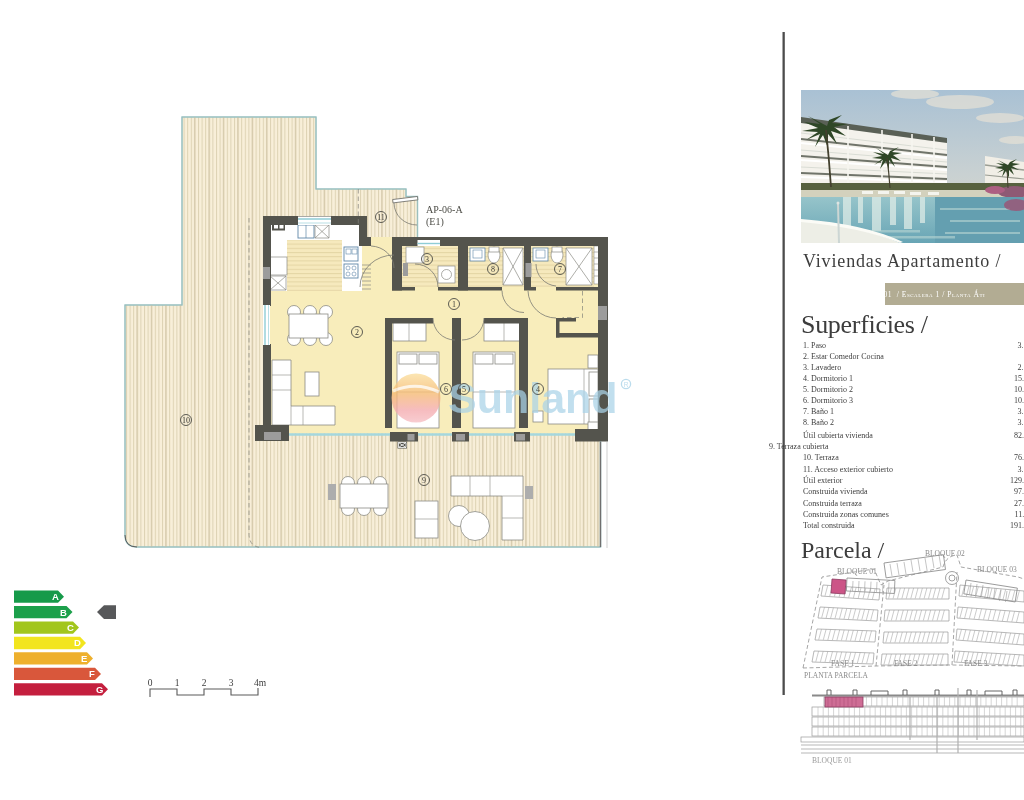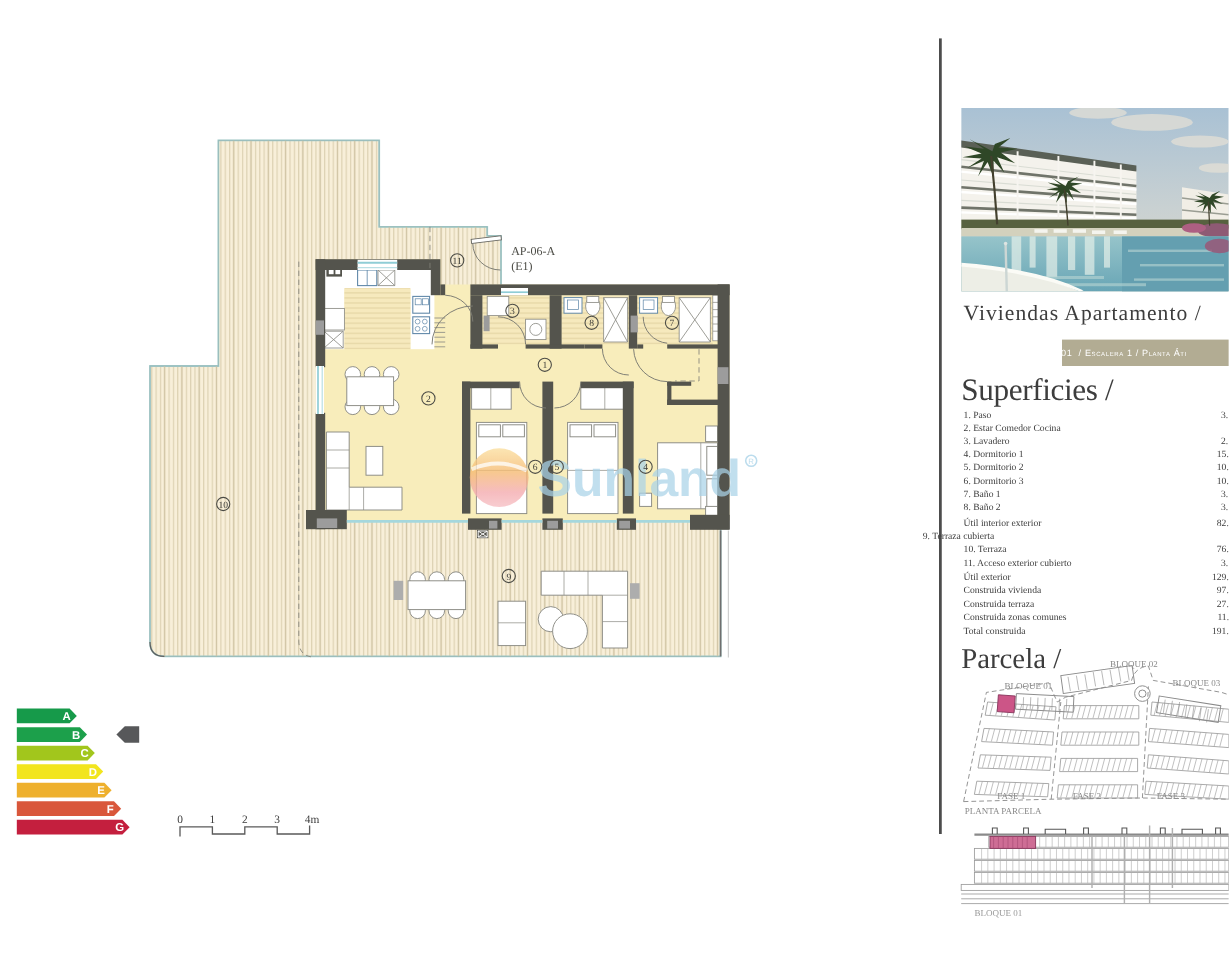--- a/index.html
+++ b/index.html
@@ -510,40 +510,40 @@
 <line x1="977" y1="690" x2="977" y2="740"></line>
 </g>
 <rect x="825" y="697" width="38" height="10" fill="#ce6d95" stroke="#8c3a60" stroke-width="0.8"></rect>
 <path d="M828,697 v10 m4,-10 v10 m4,-10 v10 m4,-10 v10 m4,-10 v10 m4,-10 v10 m4,-10 v10 m4,-10 v10" stroke="#a44a72" stroke-width="0.5"></path>
 <text x="812" y="763" font-family="Liberation Serif,serif" font-size="7.5" fill="#9a9a9a">BLOQUE 01</text>
 </g>
 </svg>
 
 <div class="abs" style="left:803px;top:251.5px;font-size:18px;line-height:19.5px;color:#3d3d3d;white-space:nowrap;letter-spacing:0.85px">Viviendas Apartamento /</div>
 <div class="abs" style="left:885px;top:283px;width:139px;height:22px;background:#b2ac93"></div>
-<div class="abs" style="left:856px;top:290px;font-size:7.6px;color:#fff;letter-spacing:0.5px;white-space:nowrap;font-variant:small-caps;font-family:Liberation Sans, sans-serif">Bloque 01&nbsp; / Escalera 1 / Planta Áti</div>
+<div class="abs" style="left:856px;top:290px;font-size:7.6px;color:#fff;letter-spacing:0.5px;white-space:nowrap;font-variant:small-caps;font-family:Liberation Serif, serif">Bloque 01&nbsp; / Escalera 1 / Planta Áti</div>
 <div class="abs" style="left:801px;top:314px;font-size:26px;line-height:22px;color:#3d3d3d;white-space:nowrap;letter-spacing:-0.3px">Superficies /</div>
 <div class="abs" style="left:801px;top:539.5px;font-size:24px;line-height:21.8px;color:#3d3d3d;white-space:nowrap">Parcela /</div>
 <div class="row" style="left:803px;top:341.3px">1. Paso</div>
 <div class="row" style="left:1017.5px;top:341.3px">3.</div>
 <div class="row" style="left:803px;top:352.2px">2. Estar Comedor Cocina</div>
 <div class="row" style="left:1073px;top:352.2px">32.</div>
 <div class="row" style="left:803px;top:363.2px">3. Lavadero</div>
 <div class="row" style="left:1017.5px;top:363.2px">2.</div>
 <div class="row" style="left:803px;top:374.1px">4. Dormitorio 1</div>
 <div class="row" style="left:1014px;top:374.1px">15.</div>
 <div class="row" style="left:803px;top:385.3px">5. Dormitorio 2</div>
 <div class="row" style="left:1014px;top:385.3px">10.</div>
 <div class="row" style="left:803px;top:396.2px">6. Dormitorio 3</div>
 <div class="row" style="left:1014px;top:396.2px">10.</div>
 <div class="row" style="left:803px;top:407.4px">7. Baño 1</div>
 <div class="row" style="left:1017.5px;top:407.4px">3.</div>
 <div class="row" style="left:803px;top:418.3px">8. Baño 2</div>
 <div class="row" style="left:1017.5px;top:418.3px">3.</div>
-<div class="row" style="left:803px;top:431px">Útil interior exterior</div>
+<div class="row" style="left:803px;top:431px">Útil cubierta vivienda</div>
 <div class="row" style="left:1014px;top:431px">82.</div>
 <div class="row" style="left:769px;top:441.9px">9. Terraza cubierta</div>
 <div class="row" style="left:1048px;top:441.9px">50.</div>
 <div class="row" style="left:803px;top:452.8px">10. Terraza</div>
 <div class="row" style="left:1014px;top:452.8px">76.</div>
 <div class="row" style="left:803px;top:464.9px">11. Acceso exterior cubierto</div>
 <div class="row" style="left:1017.5px;top:464.9px">3.</div>
 <div class="row" style="left:803px;top:476.4px">Útil exterior</div>
 <div class="row" style="left:1010px;top:476.4px">129.</div>
 <div class="row" style="left:803px;top:487.3px">Construida vivienda</div>

